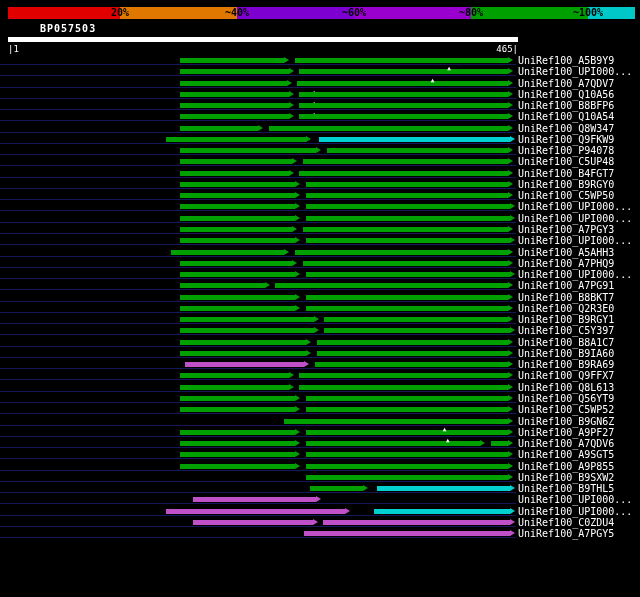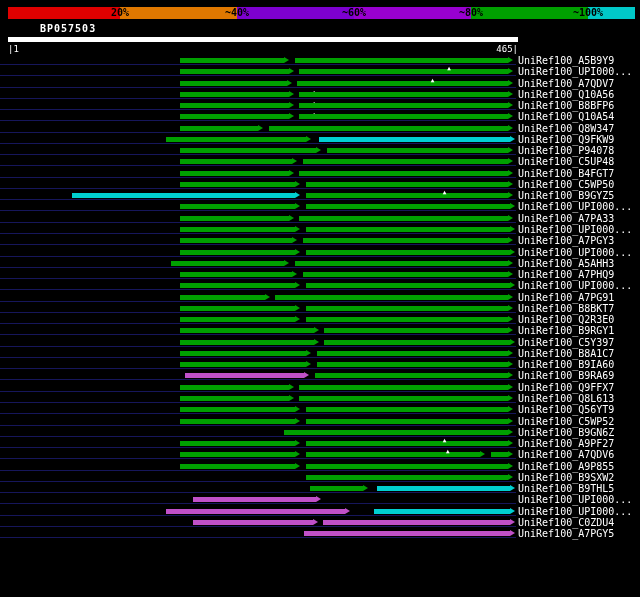--- a/index.html
+++ b/index.html
@@ -170,52 +170,41 @@
         <span class="hit-label">UniRef100_B4FGT7</span>
       </div>
       <div class="hit-row">
         <span class="guide"></span>
         <span class="bar" style="left: 179.888px; width: 115.431px; background: rgb(0, 160, 0);">
           <span class="arrow" style="border-left: 5px solid rgb(0, 160, 0);"></span>
         </span>
         <span class="bar" style="left: 305.793px; width: 201.922px; background: rgb(0, 160, 0);">
           <span class="arrow" style="border-left: 5px solid rgb(0, 160, 0);"></span>
         </span>
+        <span class="hit-label">UniRef100_B9RGY0</span>
+      </div>
+      <div class="hit-row">
+        <span class="guide"></span>
+        <span class="bar" style="left: 179.888px; width: 115.431px; background: rgb(0, 160, 0);">
+          <span class="arrow" style="border-left: 5px solid rgb(0, 160, 0);"></span>
+        </span>
+        <span class="bar" style="left: 305.793px; width: 201.922px; background: rgb(0, 160, 0);">
+          <span class="arrow" style="border-left: 5px solid rgb(0, 160, 0);"></span>
+        </span>
         <span class="hit-label">UniRef100_C5WP50</span>
       </div>
       <div class="hit-row">
         <span class="guide"></span>
-        <span class="bar" style="left: 71.5px; width: 223.819px; background: rgb(0, 208, 208);">
-          <span class="arrow" style="border-left: 5px solid rgb(0, 208, 208);"></span>
-        </span>
-        <span class="bar" style="left: 305.793px; width: 201.922px; background: rgb(0, 160, 0);">
-          <span class="arrow" style="border-left: 5px solid rgb(0, 160, 0);"></span>
-        </span>
-        <span class="mark" style="left: 442.836px;">▲</span>
-        <span class="hit-label">UniRef100_B9GYZ5</span>
-      </div>
-      <div class="hit-row">
-        <span class="guide"></span>
         <span class="bar" style="left: 179.888px; width: 115.431px; background: rgb(0, 160, 0);">
           <span class="arrow" style="border-left: 5px solid rgb(0, 160, 0);"></span>
         </span>
         <span class="bar" style="left: 305.793px; width: 204.112px; background: rgb(0, 160, 0);">
           <span class="arrow" style="border-left: 5px solid rgb(0, 160, 0);"></span>
         </span>
         <span class="hit-label">UniRef100_UPI000...</span>
-      </div>
-      <div class="hit-row">
-        <span class="guide"></span>
-        <span class="bar" style="left: 179.888px; width: 108.862px; background: rgb(0, 160, 0);">
-          <span class="arrow" style="border-left: 5px solid rgb(0, 160, 0);"></span>
-        </span>
-        <span class="bar" style="left: 299.224px; width: 208.491px; background: rgb(0, 160, 0);">
-          <span class="arrow" style="border-left: 5px solid rgb(0, 160, 0);"></span>
-        </span>
-        <span class="hit-label">UniRef100_A7PA33</span>
       </div>
       <div class="hit-row">
         <span class="guide"></span>
         <span class="bar" style="left: 179.888px; width: 115.431px; background: rgb(0, 160, 0);">
           <span class="arrow" style="border-left: 5px solid rgb(0, 160, 0);"></span>
         </span>
         <span class="bar" style="left: 305.793px; width: 204.112px; background: rgb(0, 160, 0);">
           <span class="arrow" style="border-left: 5px solid rgb(0, 160, 0);"></span>
         </span>
         <span class="hit-label">UniRef100_UPI000...</span>
@@ -414,20 +403,30 @@
           <span class="arrow" style="border-left: 5px solid rgb(0, 160, 0);"></span>
         </span>
         <span class="bar" style="left: 305.793px; width: 174.552px; background: rgb(0, 160, 0);">
           <span class="arrow" style="border-left: 5px solid rgb(0, 160, 0);"></span>
         </span>
         <span class="bar" style="left: 490.819px; width: 16.8966px; background: rgb(0, 160, 0);">
           <span class="arrow" style="border-left: 5px solid rgb(0, 160, 0);"></span>
         </span>
         <span class="mark" style="left: 446.121px;">▲</span>
         <span class="hit-label">UniRef100_A7QDV6</span>
+      </div>
+      <div class="hit-row">
+        <span class="guide"></span>
+        <span class="bar" style="left: 179.888px; width: 115.431px; background: rgb(0, 160, 0);">
+          <span class="arrow" style="border-left: 5px solid rgb(0, 160, 0);"></span>
+        </span>
+        <span class="bar" style="left: 305.793px; width: 201.922px; background: rgb(0, 160, 0);">
+          <span class="arrow" style="border-left: 5px solid rgb(0, 160, 0);"></span>
+        </span>
+        <span class="hit-label">UniRef100_A9SGT5</span>
       </div>
       <div class="hit-row">
         <span class="guide"></span>
         <span class="bar" style="left: 179.888px; width: 115.431px; background: rgb(0, 160, 0);">
           <span class="arrow" style="border-left: 5px solid rgb(0, 160, 0);"></span>
         </span>
         <span class="bar" style="left: 305.793px; width: 201.922px; background: rgb(0, 160, 0);">
           <span class="arrow" style="border-left: 5px solid rgb(0, 160, 0);"></span>
         </span>
         <span class="hit-label">UniRef100_A9P855</span>

